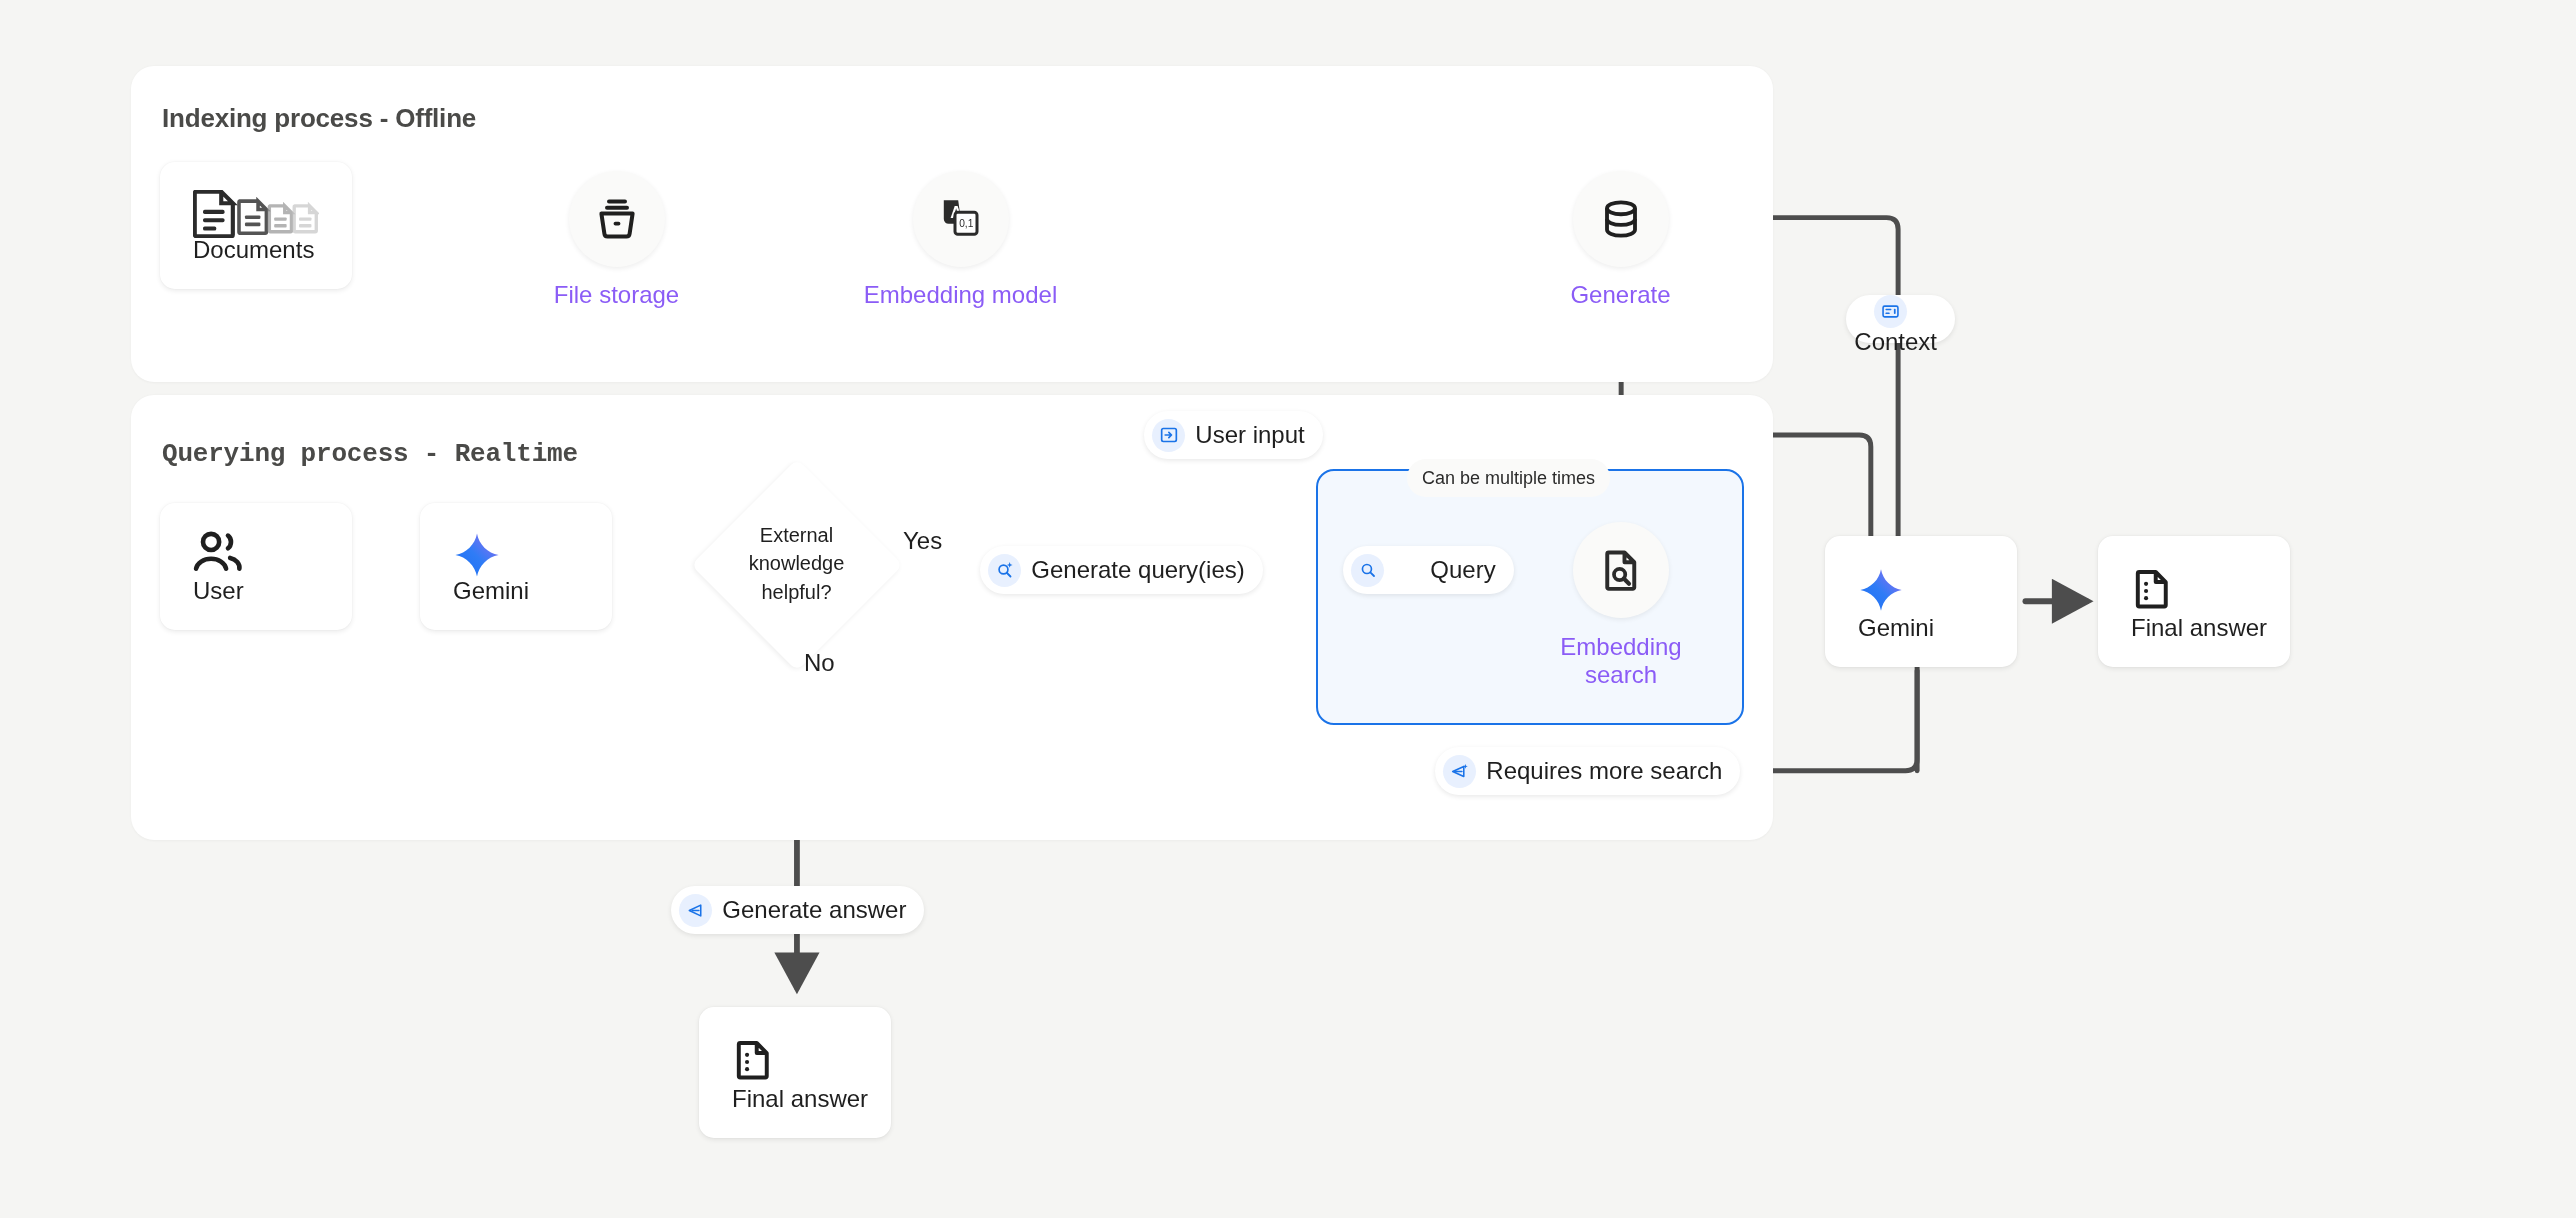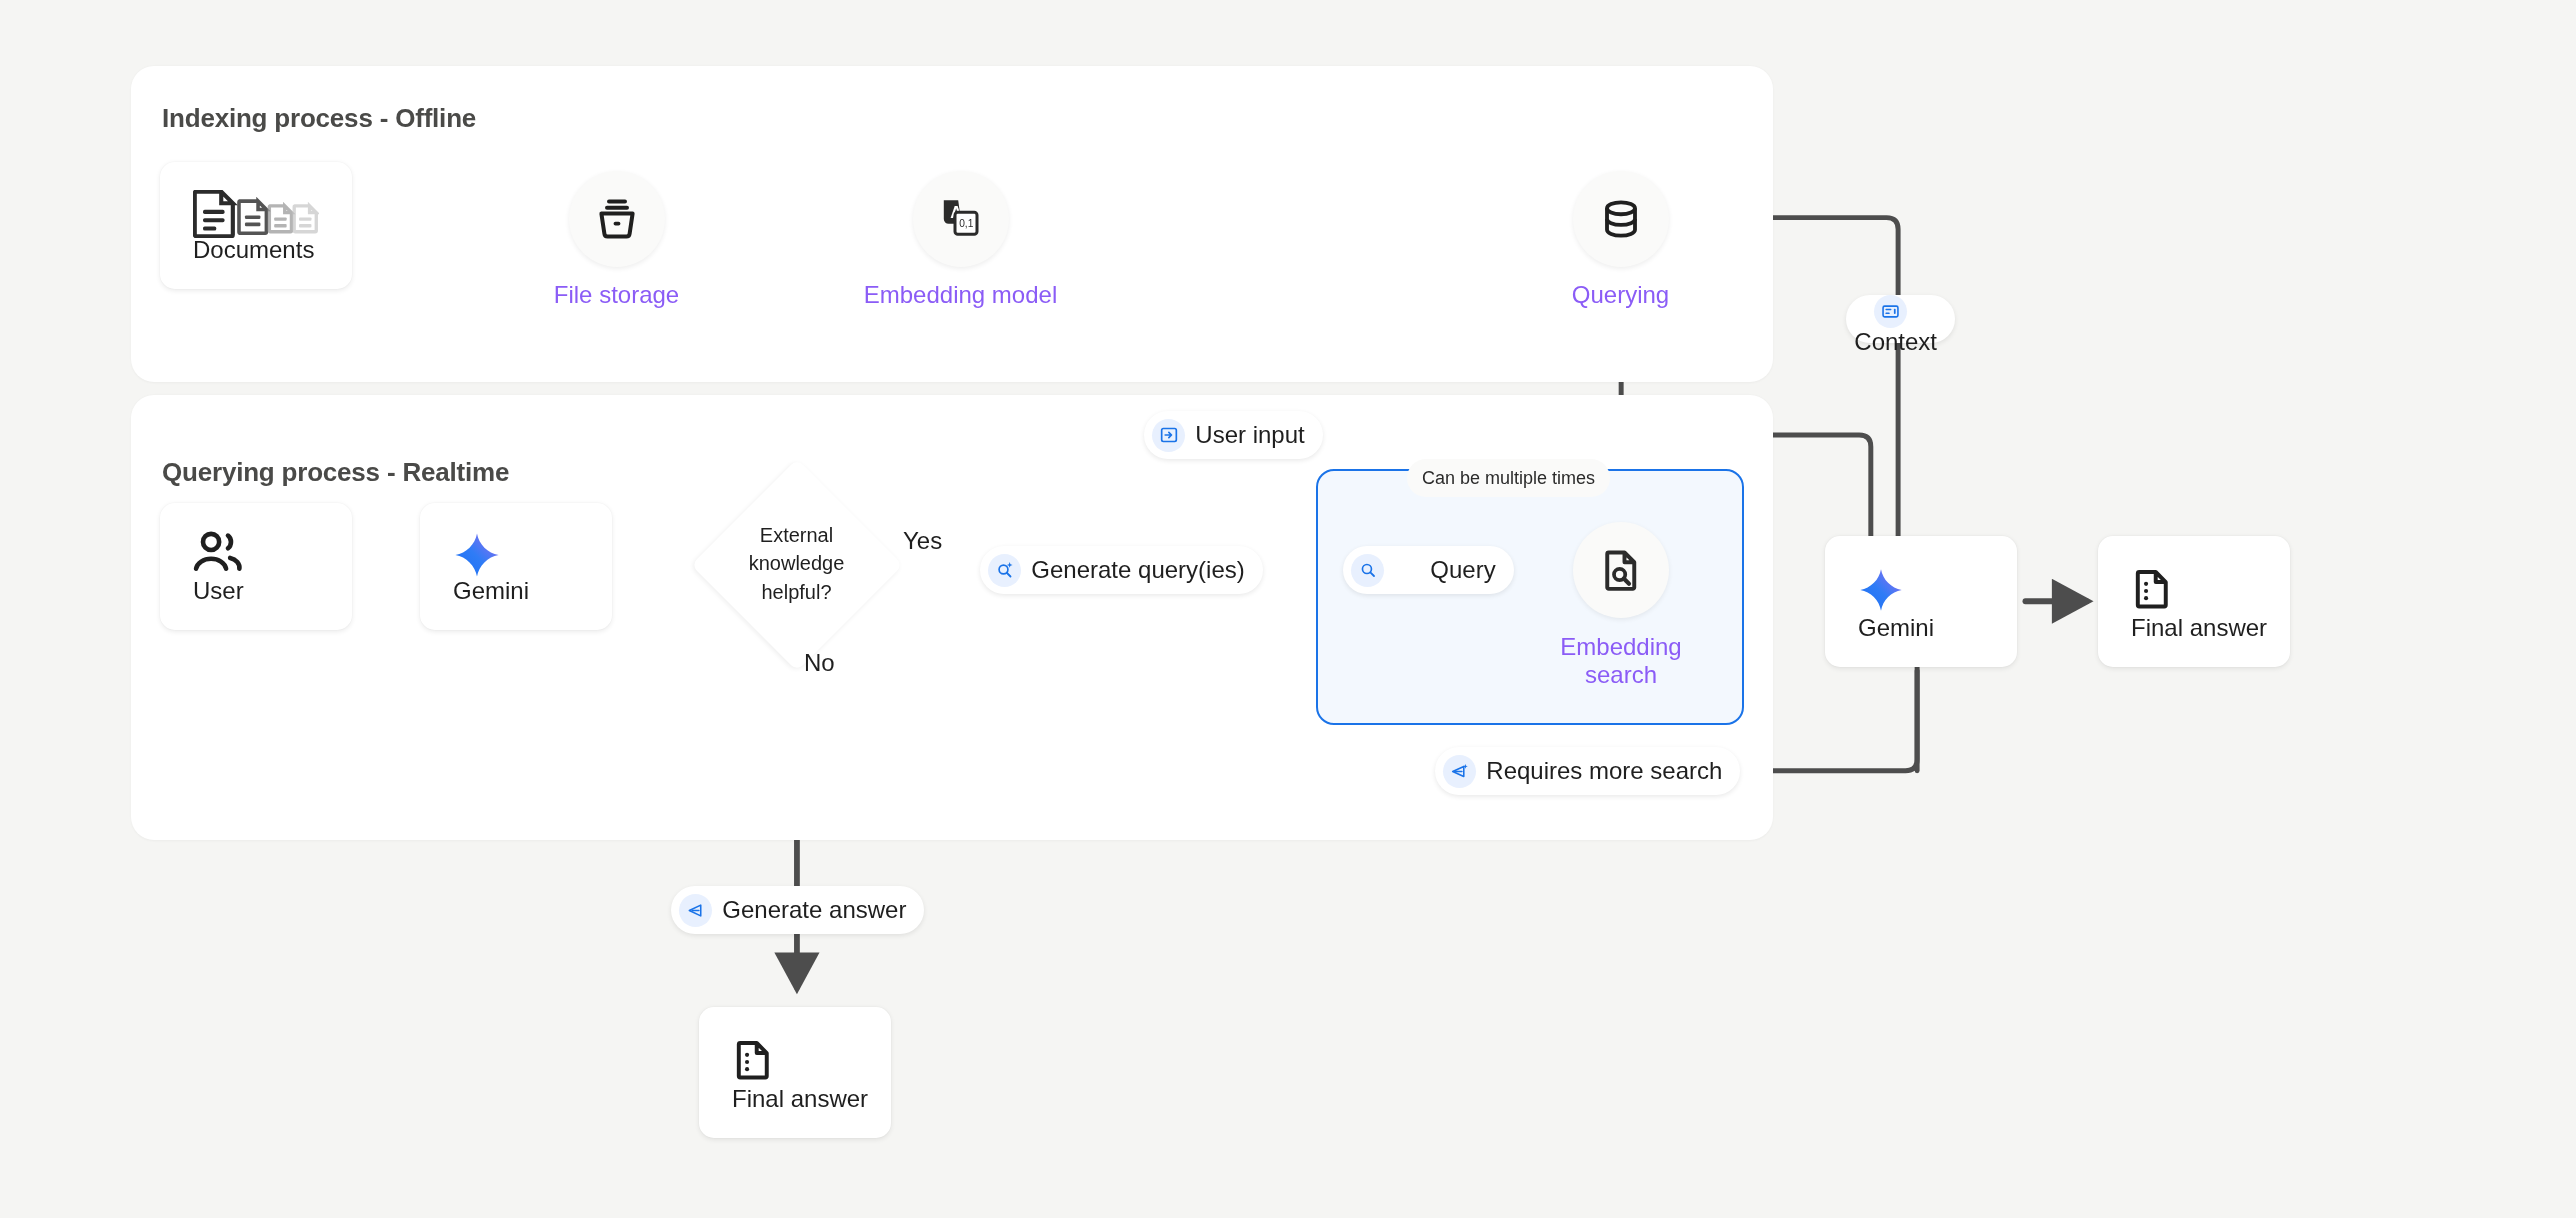--- a/index.html
+++ b/index.html
@@ -291,24 +291,24 @@
 
   <div class="circ" id="circ-database" style="left:1573px;top:171px;width:96px;height:96px;">
     <svg width="46" height="46" viewBox="0 0 24 24" xmlns="http://www.w3.org/2000/svg">
       <g fill="none" stroke="#1f1f1f" stroke-width="2">
         <ellipse cx="12" cy="6.4" rx="7.3" ry="3.1"></ellipse>
         <path d="M4.7,6.4 v11.2 c0,1.72 3.27,3.1 7.3,3.1 s7.3,-1.38 7.3,-3.1 v-11.2"></path>
         <path d="M4.7,12 c0,1.72 3.27,3.1 7.3,3.1 s7.3,-1.38 7.3,-3.1"></path>
       </g>
     </svg>
   </div>
-  <div class="circ-label" style="left:1505px;top:281px;width:231px;">Querying</div>
+  <div class="circ-label" style="left:1505px;top:281px;width:231px;">Generate</div>
 
   <div class="panel" id="panel-querying"></div>
-  <div class="panel-title" style="left:162px;top:457px;">Querying process - Realtime</div>
+  <div class="panel-title" style="left:162px;top:439px;font-family:Liberation Mono, monospace;">Querying process - Realtime</div>
 
   <div class="card" id="card-user" style="left:160px;top:503px;width:192px;height:127px;">
     <div class="ico">
       <svg width="50" height="43" viewBox="0 0 26 22" xmlns="http://www.w3.org/2000/svg">
         <circle cx="9.4" cy="5.5" r="4.2" fill="none" stroke="#1f1f1f" stroke-width="2.4"></circle>
         <path d="M1.6,19.4 a7.9,6.1 0 0 1 15.6,0" fill="none" stroke="#1f1f1f" stroke-width="2.4" stroke-linecap="round"></path>
         <path d="M18.2,2.2 a4.3,4.3 0 0 1 0,6.6" fill="none" stroke="#1f1f1f" stroke-width="2.4" stroke-linecap="round"></path>
         <path d="M19.3,13.8 a6.6,5.2 0 0 1 4.8,5.6" fill="none" stroke="#1f1f1f" stroke-width="2.4" stroke-linecap="round"></path>
       </svg>
     </div>

